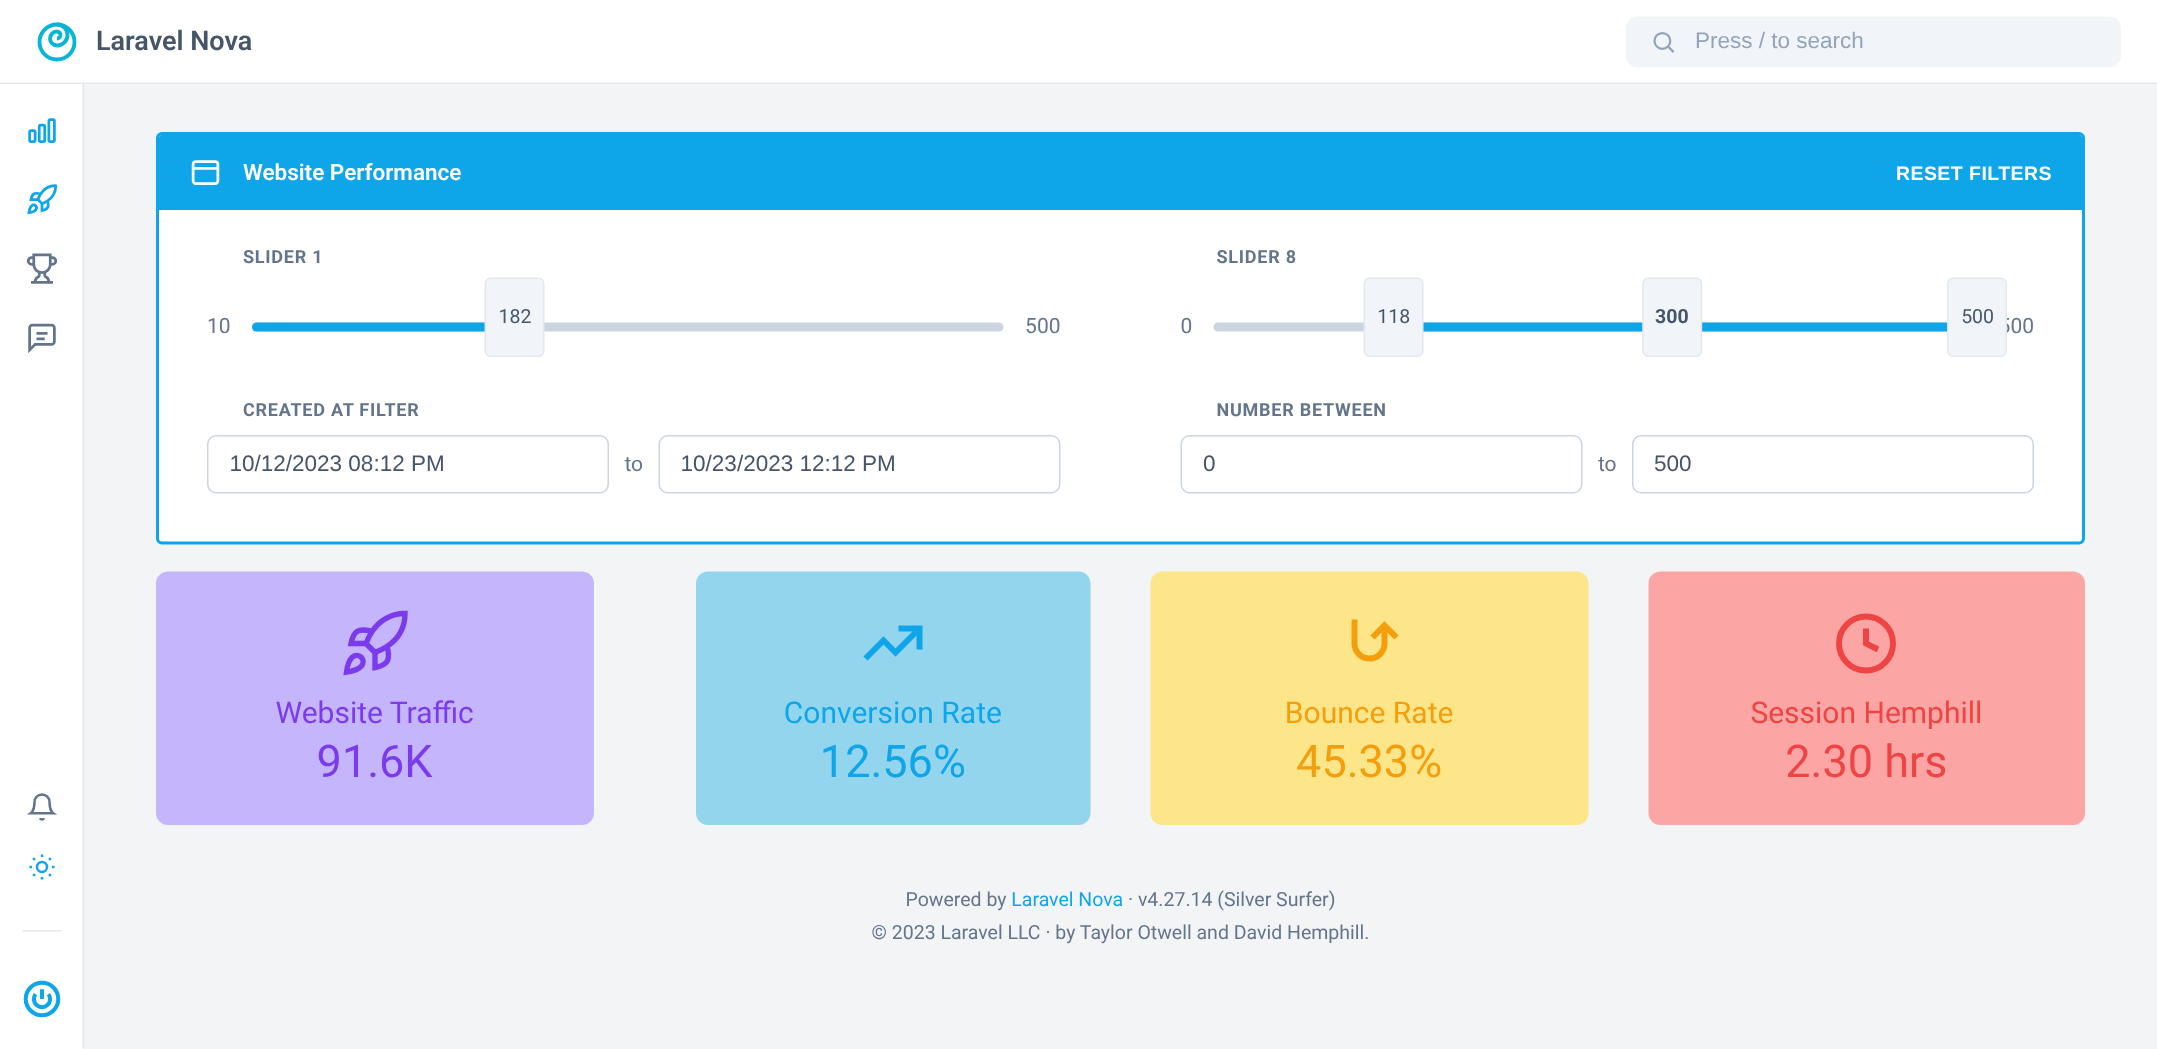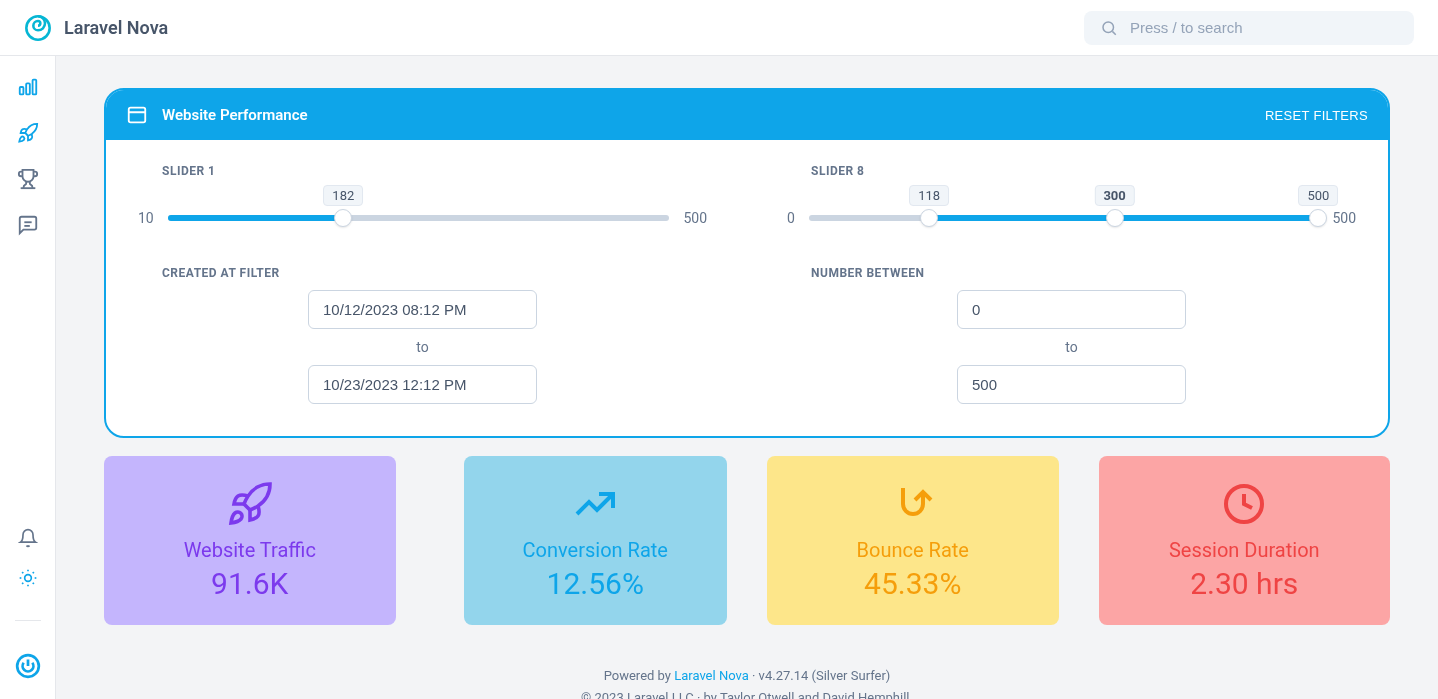--- a/index.html
+++ b/index.html
@@ -12,34 +12,34 @@
 .search-box svg { flex-shrink: 0; margin-right: 12px; }
 .search-input { border: none; background: transparent; outline: none; font-size: 15px; color: #64748b; width: 100%; }
 .search-input::placeholder { color: #94a3b8; }
 .sidebar { position: fixed; left: 0; top: 56px; bottom: 0; width: 56px; background: #fff; border-right: 1px solid #e5e7eb; display: flex; flex-direction: column; align-items: center; padding-top: 20px; }
 .sidebar-top { display: flex; flex-direction: column; gap: 24px; }
 .sidebar-bottom { margin-top: auto; display: flex; flex-direction: column; gap: 20px; padding-bottom: 20px; align-items: center; }
 .sidebar-divider { width: 100%; height: 1px; background: #e5e7eb; margin: 12px 0; }
 .sidebar-icon { cursor: pointer; color: #64748b; display: flex; }
 .sidebar-icon.active { color: #0ea5e9; }
 .main { margin-left: 56px; margin-top: 56px; padding: 32px 48px; }
-.panel { background: #fff; border-radius: 20px; border: 2px solid #0ea5e9; overflow: hidden; }
+.panel { background: #fff; border-radius: 4px; border: 2px solid #0ea5e9; overflow: hidden; }
 .panel-header { background: #0ea5e9; color: #fff; padding: 14px 20px; display: flex; align-items: center; gap: 14px; }
 .panel-title { font-weight: 600; font-size: 15px; }
-.reset-btn { margin-left: auto; background: none; border: none; color: #fff; font-weight: 400; font-size: 13px; cursor: pointer; letter-spacing: 0.3px; }
+.reset-btn { margin-left: auto; background: none; border: none; color: #fff; font-weight: 700; font-size: 13px; cursor: pointer; letter-spacing: 0.3px; }
 .panel-body { padding: 24px 32px 32px; }
 .filters-grid { display: grid; grid-template-columns: 1fr 1fr; gap: 40px 80px; }
 .filter-label { font-size: 12px; font-weight: 700; color: #64748b; letter-spacing: 0.5px; margin-bottom: 10px; display: block; margin-left: 24px; }
 .slider-wrap { display: flex; align-items: center; gap: 14px; position: relative; margin-top: 32px; }
 .slider-min, .slider-max { font-size: 14px; color: #64748b; }
 .slider-track { position: relative; flex: 1; height: 6px; background: #cbd5e1; border-radius: 3px; }
 .slider-fill { position: absolute; height: 100%; background: #0ea5e9; border-radius: 3px; }
 .slider-thumb { position: absolute; width: 18px; height: 18px; background: #fff; border: 1px solid #cbd5e1; border-radius: 50%; top: 50%; transform: translate(-50%, -50%); cursor: grab; box-shadow: 0 1px 2px rgba(0,0,0,0.1); }
-.slider-tooltip { position: absolute; top: -30px; transform: translateX(-50%); background: #f1f5f9; border: 1px solid #e2e8f0; border-radius: 4px; padding: 2px 8px; font-size: 13px; color: #475569; white-space: nowrap; }
-.date-row, .num-row { display: flex; align-items: center; gap: 10px; flex-direction: column; }
+.slider-tooltip { position: absolute; top: -30px; transform: translateX(-50%); background: #f1f5f9; border: 1px solid #e2e8f0; border-radius: 4px; padding: 18px 8px; font-size: 13px; color: #475569; white-space: nowrap; }
+.date-row, .num-row { display: flex; align-items: center; gap: 10px; }
 .date-input, .num-input { flex: 1; border: 1px solid #cbd5e1; border-radius: 6px; padding: 10px 14px; font-size: 15px; color: #475569; background: #fff; }
 .to-label { color: #64748b; font-size: 14px; text-align: center; }
 .cards { display: grid; grid-template-columns: repeat(4, 1fr); gap: 40px; margin-top: 18px; }
 .card { border-radius: 8px; padding: 24px 16px; text-align: center; }
 .card-icon { margin-bottom: 10px; display: flex; justify-content: center; }
 .card-title { font-size: 20px; font-weight: 400; margin-bottom: 4px; }
 .card-value { font-size: 30px; font-weight: 400; }
 .card-purple { background: #c4b5fd; }
 .card-purple .card-title, .card-purple .card-value { color: #7c3aed; }
 .card-blue { background: #93d5ec; margin-left: 28px; }
@@ -236,21 +236,21 @@
       <div class="card-title">Bounce Rate</div>
       <div class="card-value">45.33%</div>
     </div>
     <div class="card card-red">
       <div class="card-icon">
         <svg width="48" height="48" viewBox="0 0 24 24" fill="none" stroke="#ef4444" stroke-width="2">
             <circle cx="12" cy="12" r="9"></circle>
             <polyline points="12 7 12 12 16 14"></polyline>
           </svg>
       </div>
-      <div class="card-title">Session Duration</div>
+      <div class="card-title">Session Hemphill</div>
       <div class="card-value">2.30 hrs</div>
     </div>
   </div>
 
   <div class="footer">
     <div>
       <span>Powered by </span><a href="#">Laravel Nova</a><span> · v4.27.14 (Silver Surfer)</span>
     </div>
     <div>© 2023 Laravel LLC · by Taylor Otwell and David Hemphill.</div>
   </div>

